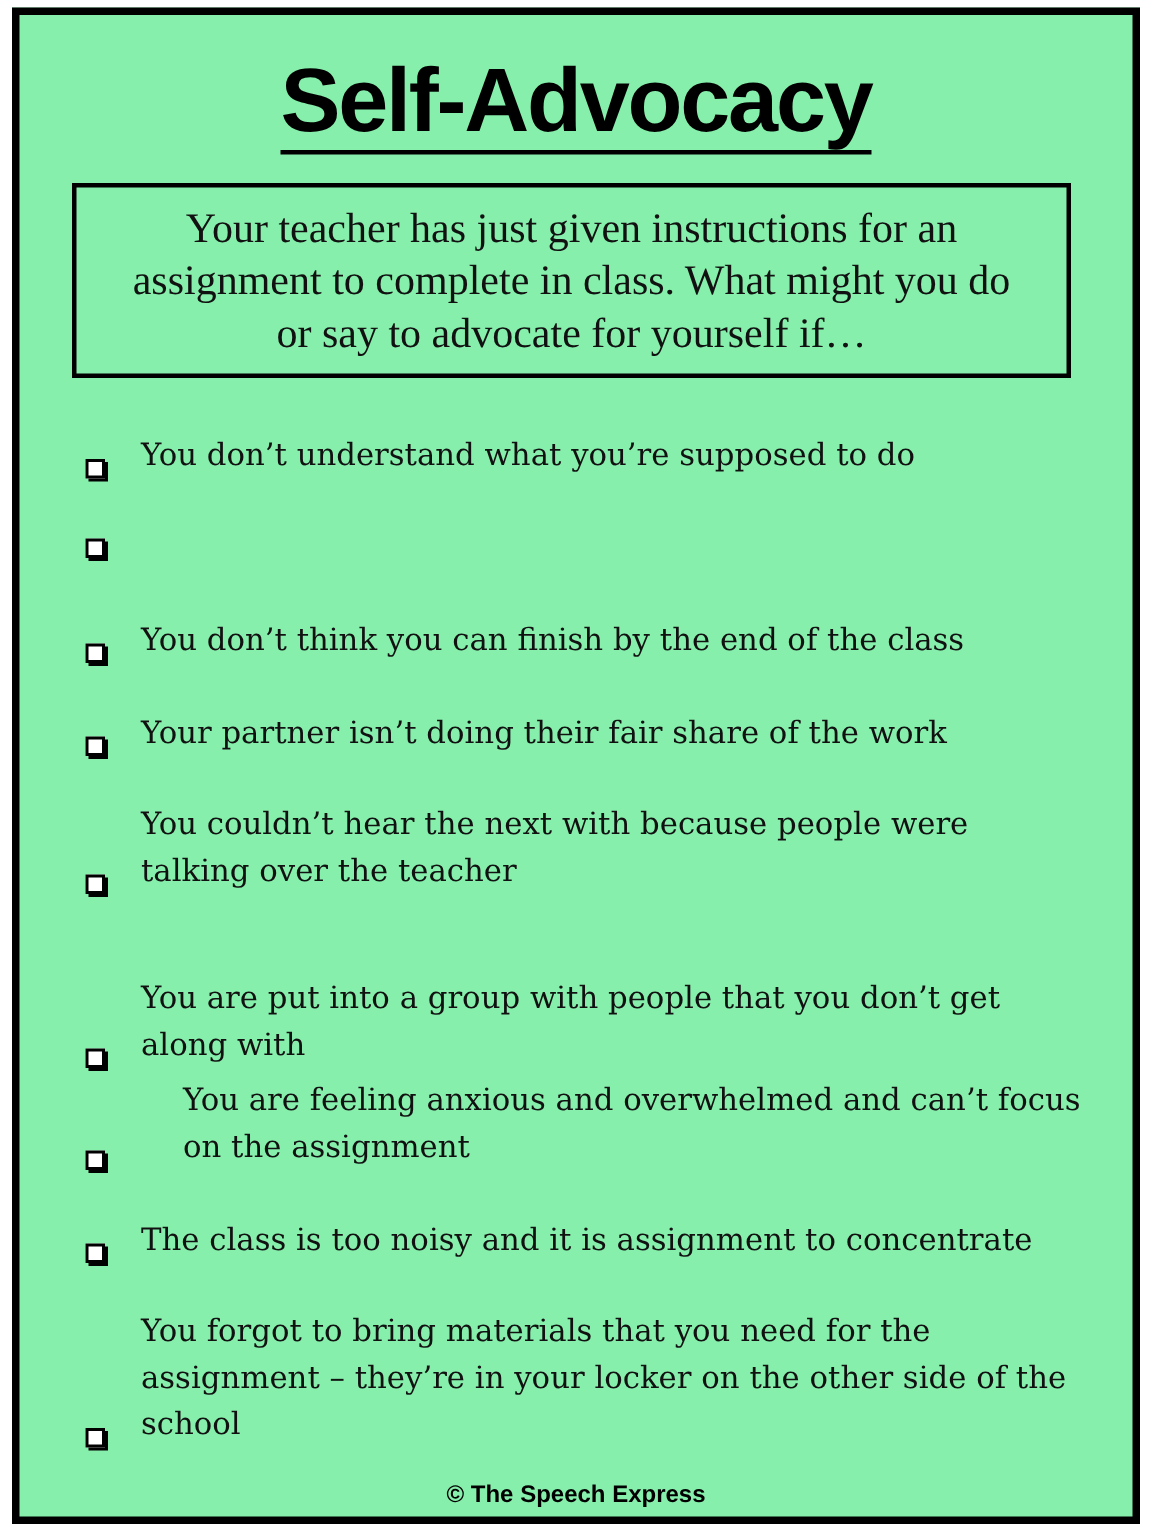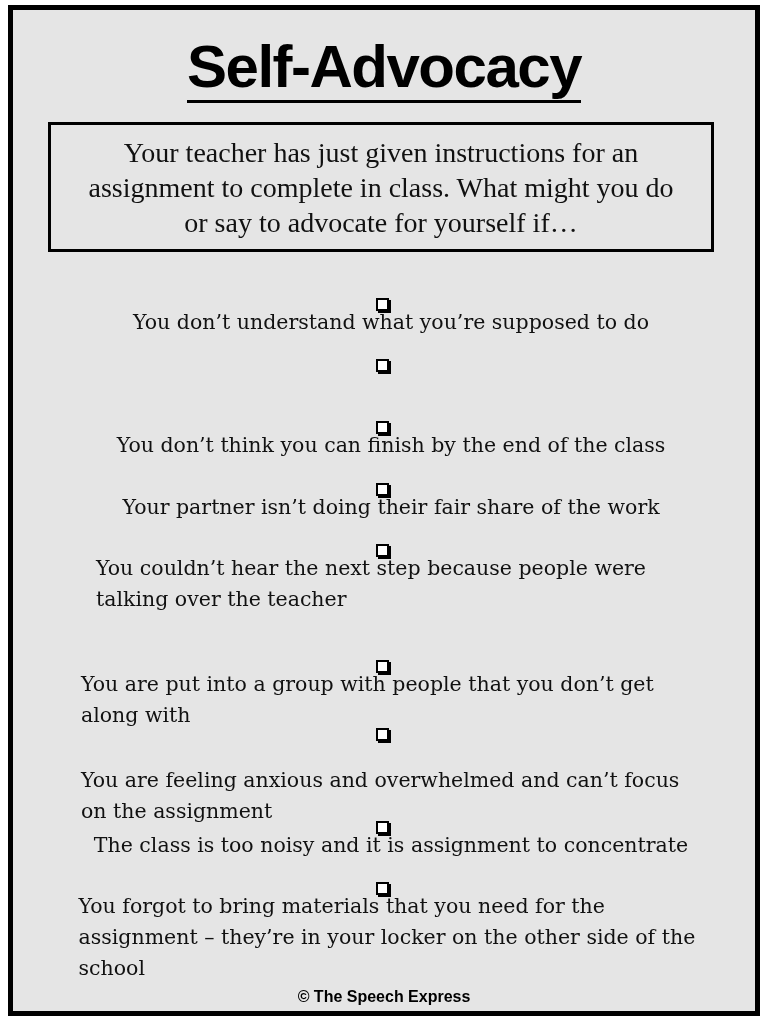--- a/index.html
+++ b/index.html
@@ -13,21 +13,21 @@
       position: relative;
       overflow: hidden;
     }
     .frame {
       position: absolute;
       left: 8px;
       top: 5px;
       width: 742px;
       height: 1001px;
       border: 5px solid #000000;
-      background: #e5e5e5;
+      background: #86efac;
     }
     .title {
       position: absolute;
       left: 0;
       right: 0;
       top: 22px;
       text-align: center;
       font-family: "Liberation Sans", sans-serif;
       font-weight: bold;
       font-size: 60px;
@@ -65,22 +65,21 @@
       position: absolute;
       left: 38px;
       top: 0;
       width: 680px;
     }
     .item {
       position: absolute;
       left: 0;
       width: 680px;
       display: flex;
-      align-items: center;
-      flex-direction: column;
+      align-items: flex-end;
     }
     .checkbox {
       position: relative;
       width: 13px;
       height: 13px;
       flex: 0 0 13px;
       margin-top: 6px;
       margin-right: 24px;
       border: 2px solid #000000;
       background: #ffffff;
@@ -131,21 +130,21 @@
     <div class="item" style="top:405px;">
       <span class="checkbox"></span>
       <span class="item-text">You don’t think you can finish by the end of the class</span>
     </div>
     <div class="item" style="top:467px;">
       <span class="checkbox"></span>
       <span class="item-text">Your partner isn’t doing their fair share of the work</span>
     </div>
     <div class="item" style="top:528px;">
       <span class="checkbox"></span>
-      <span class="item-text" style="max-width:590px;">You couldn’t hear the next step because people were talking over the teacher</span>
+      <span class="item-text" style="max-width:590px;">You couldn’t hear the next with because people were talking over the teacher</span>
     </div>
     <div class="item" style="top:644px;">
       <span class="checkbox"></span>
       <span class="item-text" style="max-width:620px;">You are put into a group with people that you don’t get along with</span>
     </div>
     <div class="item" style="top:712px;gap:28px;">
       <span class="checkbox"></span>
       <span class="item-text" style="max-width:620px;">You are feeling anxious and overwhelmed and can’t focus on the assignment</span>
     </div>
     <div class="item" style="top:805px;">

